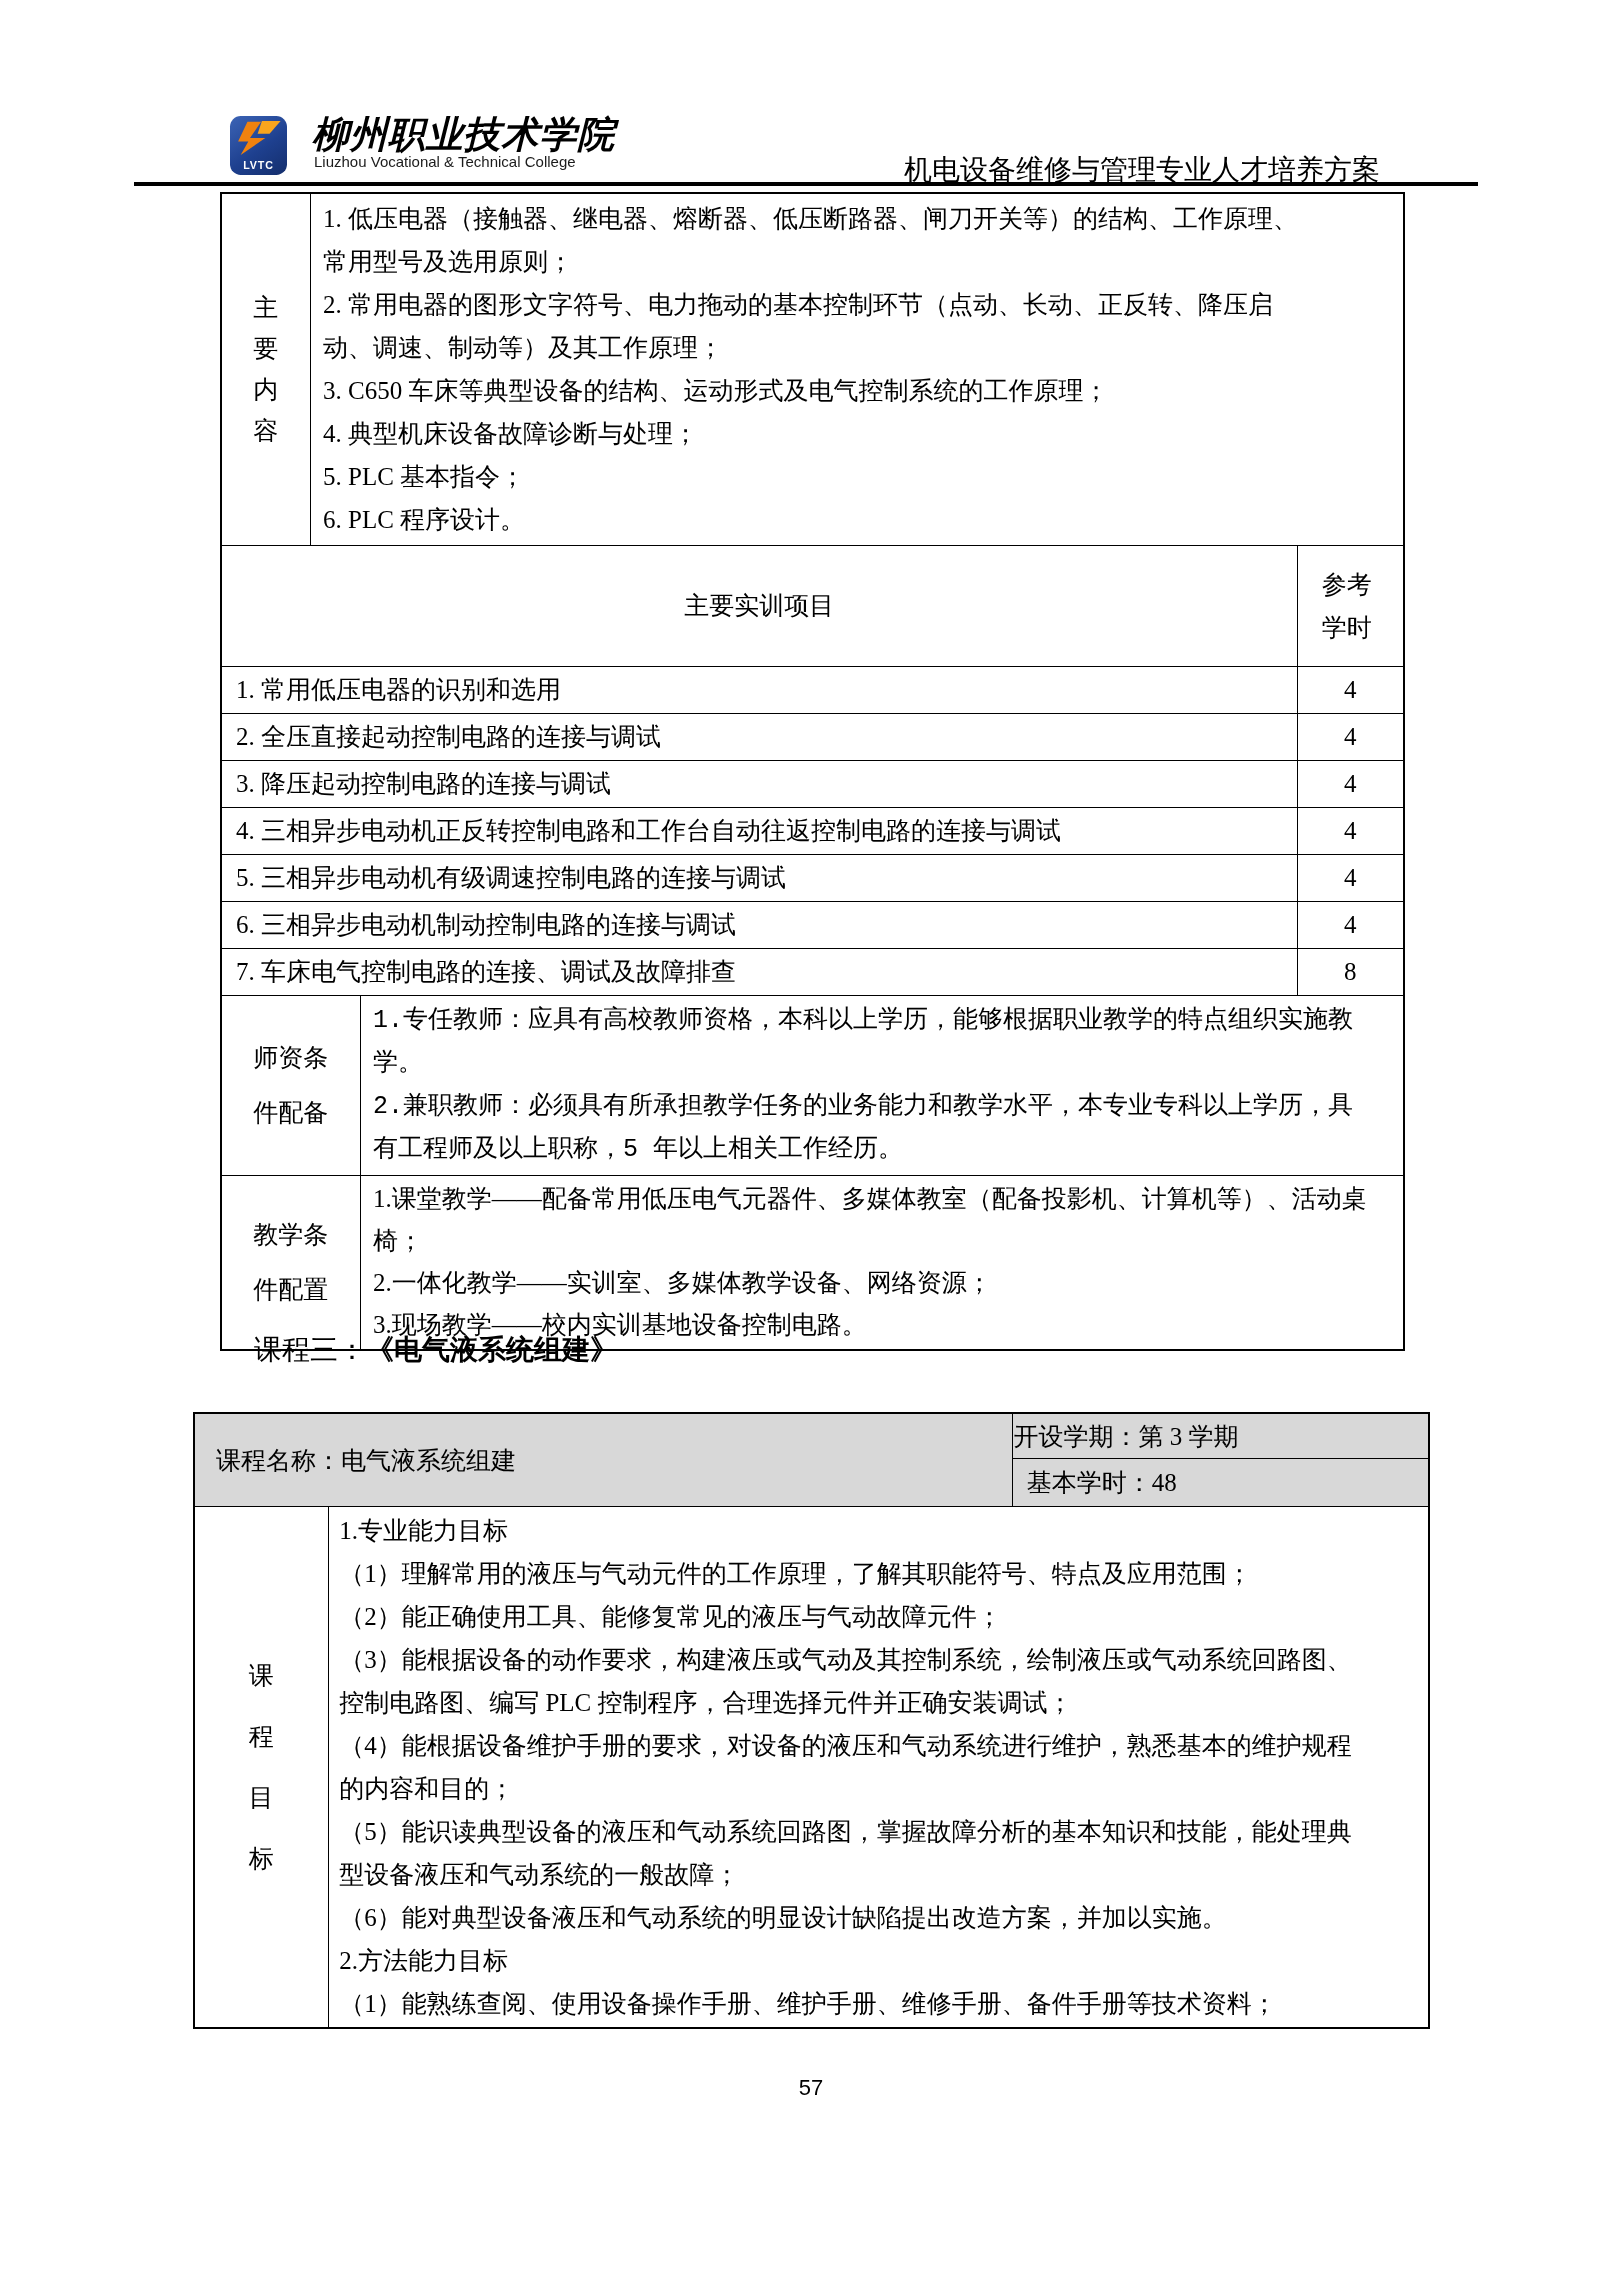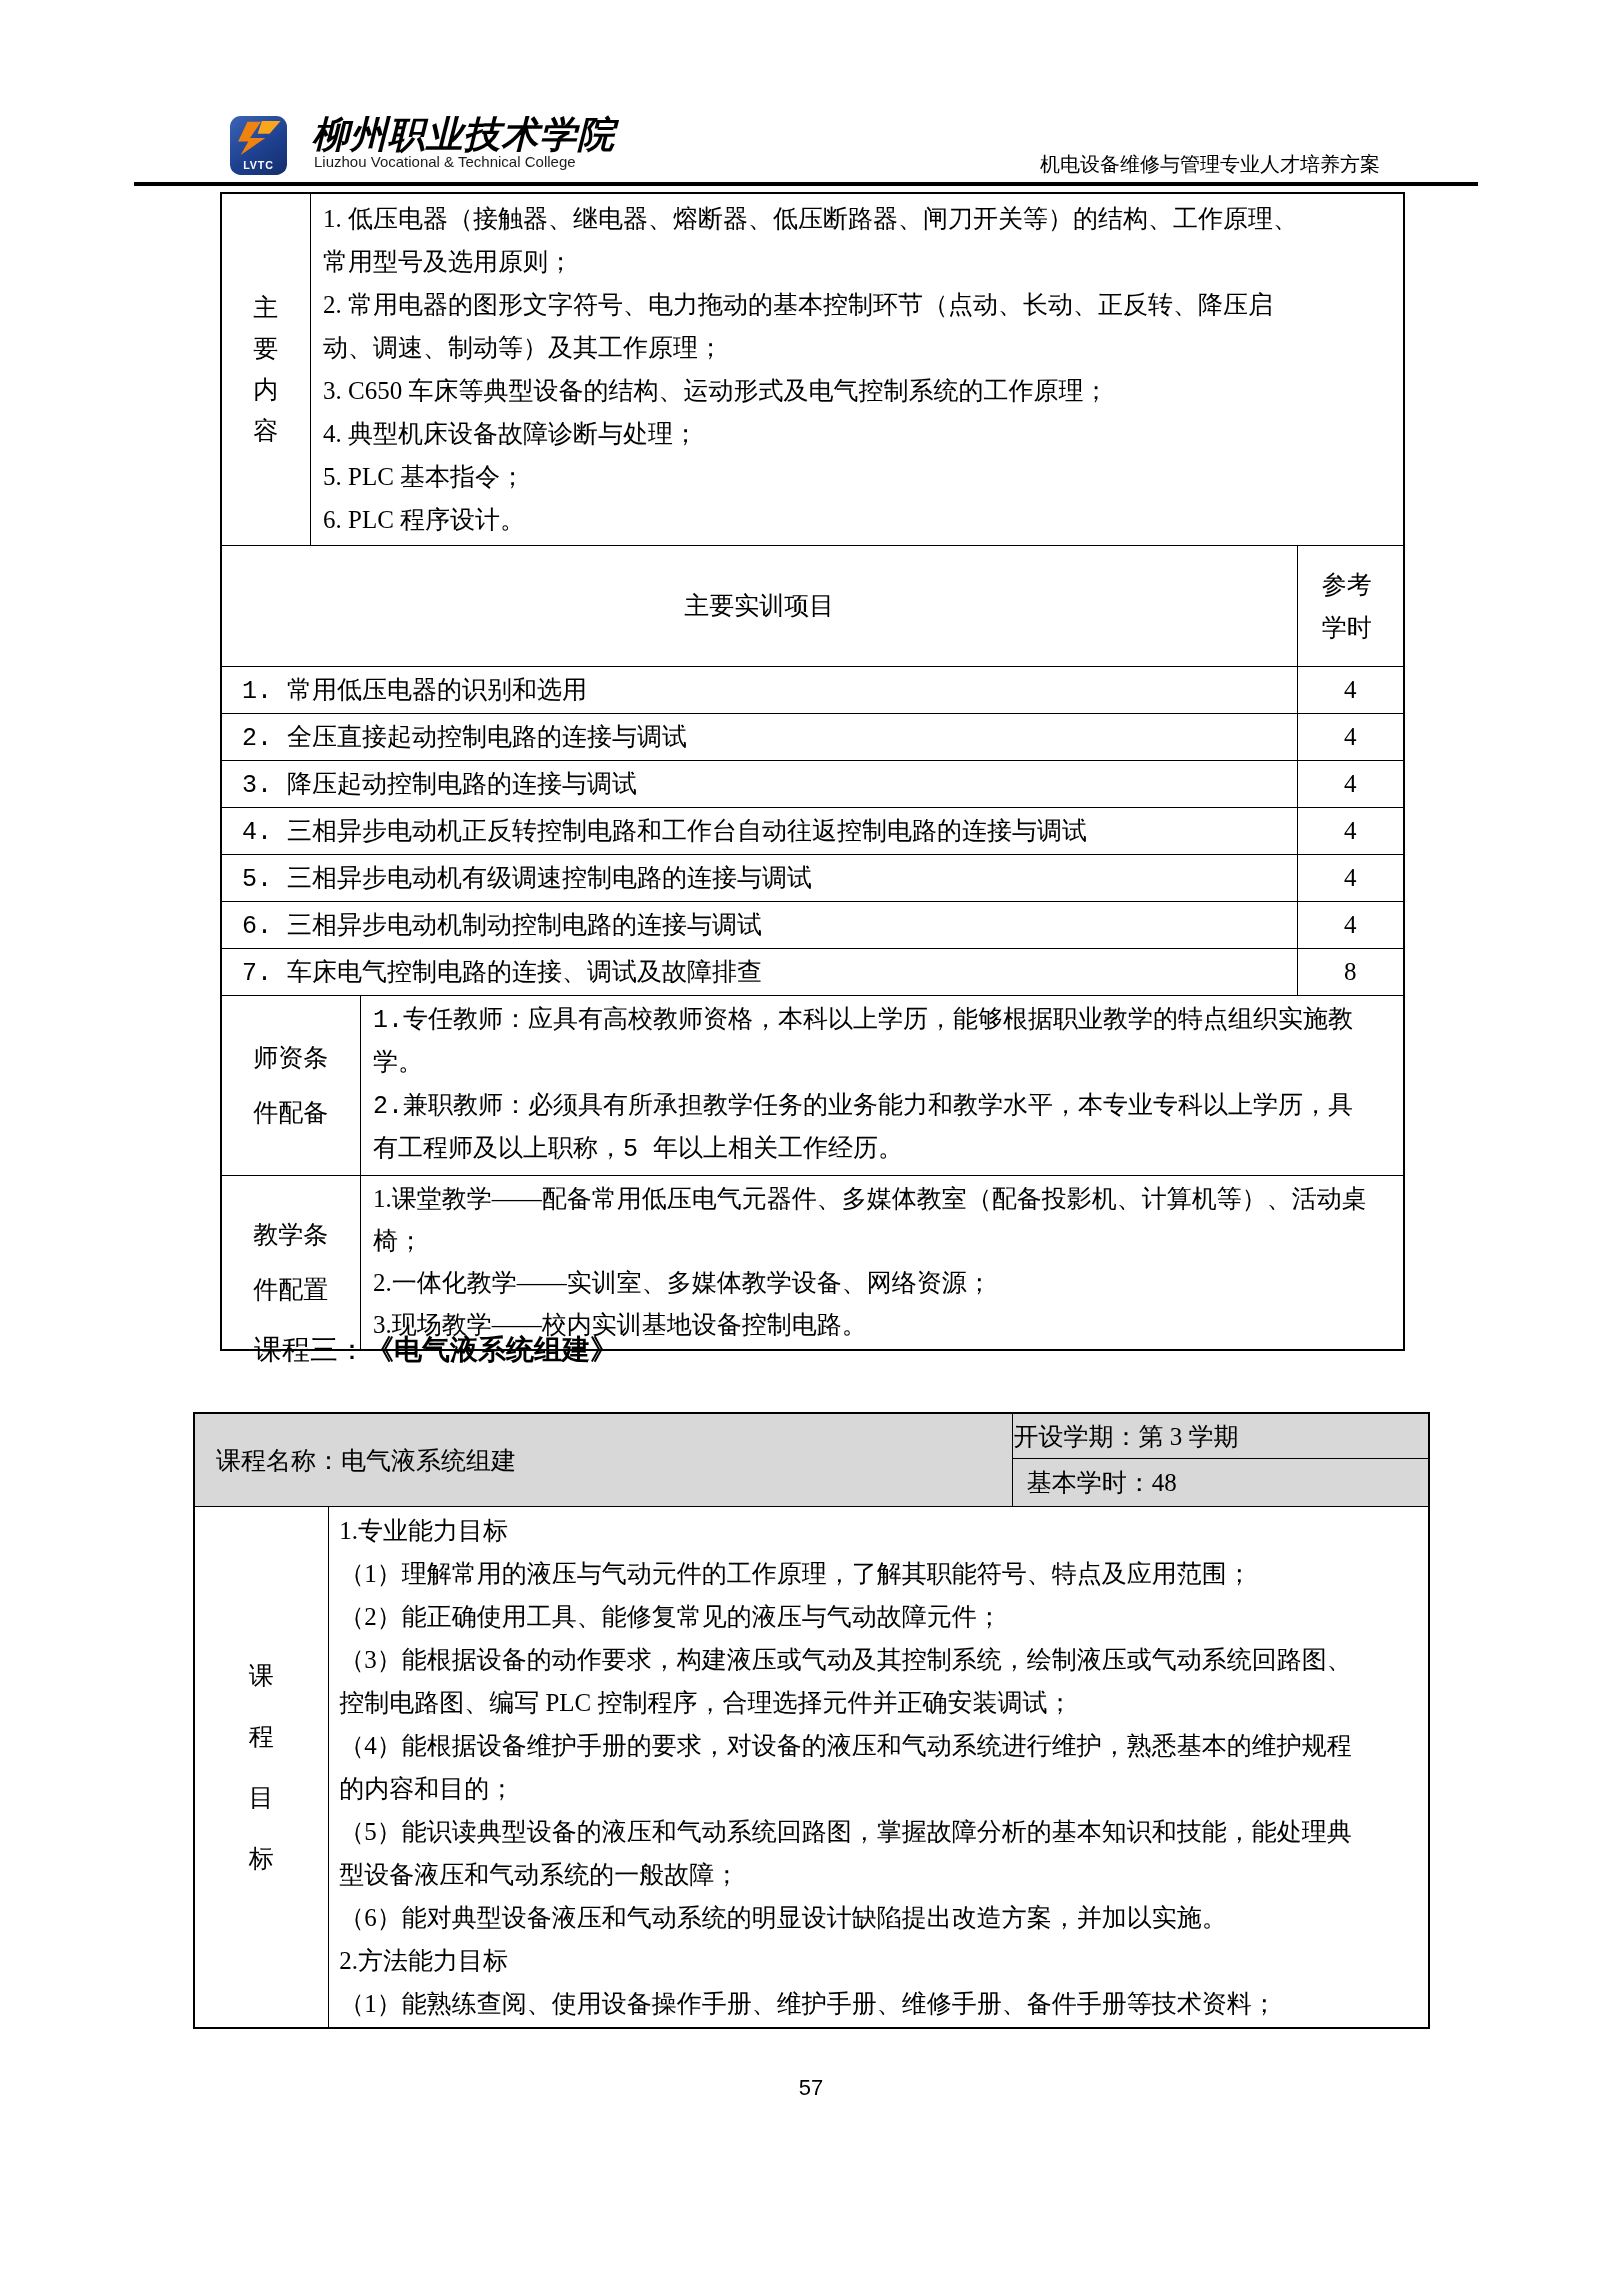--- a/index.html
+++ b/index.html
@@ -22,42 +22,42 @@
   }
   .college-cn {
     position:absolute; left:312px; top:110px; font-size:37px; font-weight:bold;
     font-style:italic; letter-spacing:0.9px; white-space:nowrap;
   }
   .college-en {
     position:absolute; left:314px; top:153px; font-size:15px; color:#1b1b1b;
     font-family:"Liberation Sans",sans-serif; white-space:nowrap;
   }
   .doc-title {
-    position:absolute; top:151px; right:242px; font-size:20px; white-space:nowrap;
+    position:absolute; top:151px; right:242px; font-size:28px; white-space:nowrap;
   }
   .header-rule {
     position:absolute; left:134px; top:182px; width:1344px; height:3.6px; background:#000;
   }
 
   
   table {border-collapse:collapse; table-layout:fixed; position:absolute; border:2.7px solid #000;}
   td {border:1.8px solid #000; font-size:25px; vertical-align:middle; overflow:hidden;}
 
   
   .vlabel {margin:12px auto; word-break:break-all; text-align:center;}
   .v4 {width:27px; line-height:41px;}
   .v6 {width:77px; line-height:55px;}
   .vobj {width:27px; line-height:61px;}
 
   
   .t1 {left:220px; top:192px; width:1183px;}
   .td-main-content {height:347px; padding:1.8px 89px 1.8px 12.5px; line-height:43px;}
   .td-hdr-proj {height:86px; text-align:center;}
   .hours-head {width:57px; line-height:43px; margin:16px auto; word-break:break-all; }
-  .td-proj {height:44px; padding-left:20px;font-family:Liberation Mono, monospace;}
+  .td-proj {height:44px; padding-left:14px;}
   .td-hours {text-align:center;}
   .td-teachers {height:176px; padding:1.8px 27px 1.8px 12.5px; line-height:43px;font-family:Liberation Mono, monospace;}
   .td-facilities {height:169px; padding:1.8px 27px 1.8px 12.5px; line-height:42px;}
 
   
   .section-heading {position:absolute; left:254px; top:1331px; font-size:28px; white-space:nowrap;}
   .section-title {font-weight:bold;}
 
   
   .t2 {left:193px; top:1412px; width:1235px;}

